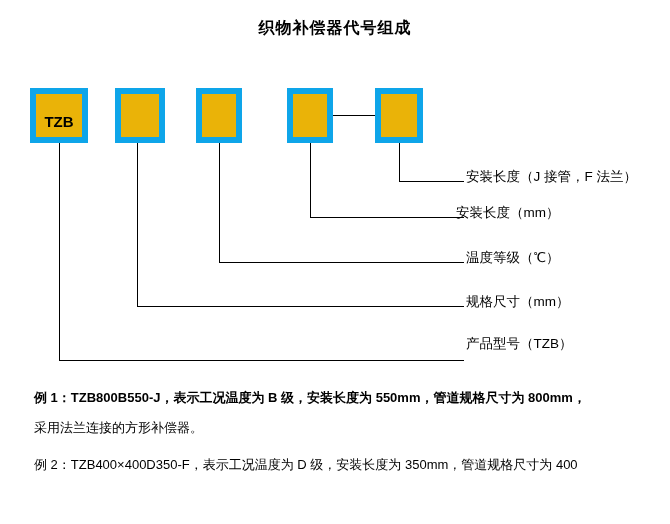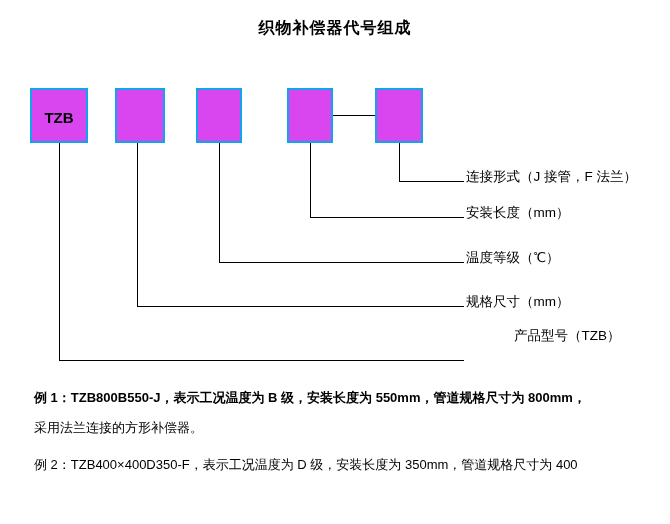--- a/index.html
+++ b/index.html
@@ -25,22 +25,22 @@
     left: 0;
     top: 18px;
     width: 670px;
     text-align: center;
     font-size: 16px;
     font-weight: bold;
     letter-spacing: 1px;
   }
   .box {
     position: absolute;
-    border: 2px solid #0ea5e9;
-    background: #d946ef;
+    border: 6px solid #0ea5e9;
+    background: #eab308;
     box-sizing: border-box;
   }
   .box .boxlabel {
     display: block;
     width: 100%;
     text-align: center;
     font-size: 15px;
     font-weight: bold;
     line-height: 55px;
   }
@@ -100,23 +100,23 @@
 
   <div class="vline" style="left:219px; top:143px; height:119px;"></div>
   <div class="hline" style="left:219px; top:262px; width:245px;"></div>
 
   <div class="vline" style="left:137px; top:143px; height:163px;"></div>
   <div class="hline" style="left:137px; top:306px; width:327px;"></div>
 
   <div class="vline" style="left:59px; top:143px; height:217px;"></div>
   <div class="hline" style="left:59px; top:360px; width:405px;"></div>
 
-  <div class="leaf" style="left:466px; top:169px;">连接形式（J 接管，F 法兰）</div>
-  <div class="leaf" style="left:466px; top:205px;">安装长度（mm）</div>
+  <div class="leaf" style="left:466px; top:169px;">安装长度（J 接管，F 法兰）</div>
+  <div class="leaf" style="left:456px; top:205px;">安装长度（mm）</div>
   <div class="leaf" style="left:466px; top:250px;">温度等级（℃）</div>
   <div class="leaf" style="left:466px; top:294px;">规格尺寸（mm）</div>
-  <div class="leaf" style="left:466px; top:328px;margin-left:48px;">产品型号（TZB）</div>
+  <div class="leaf" style="left:466px; top:336px;">产品型号（TZB）</div>
 
   <div class="note" style="left:34px; top:385px;font-weight:bold;">例 1：TZB800B550-J，表示工况温度为 B 级，安装长度为 550mm，管道规格尺寸为 800mm，</div>
   <div class="note" style="left:34px; top:415px;">采用法兰连接的方形补偿器。</div>
   <div class="note" style="left:34px; top:452px;text-align:center;">例 2：TZB400×400D350-F，表示工况温度为 D 级，安装长度为 350mm，管道规格尺寸为 400</div>
 
 </div>
 
 </body></html>

